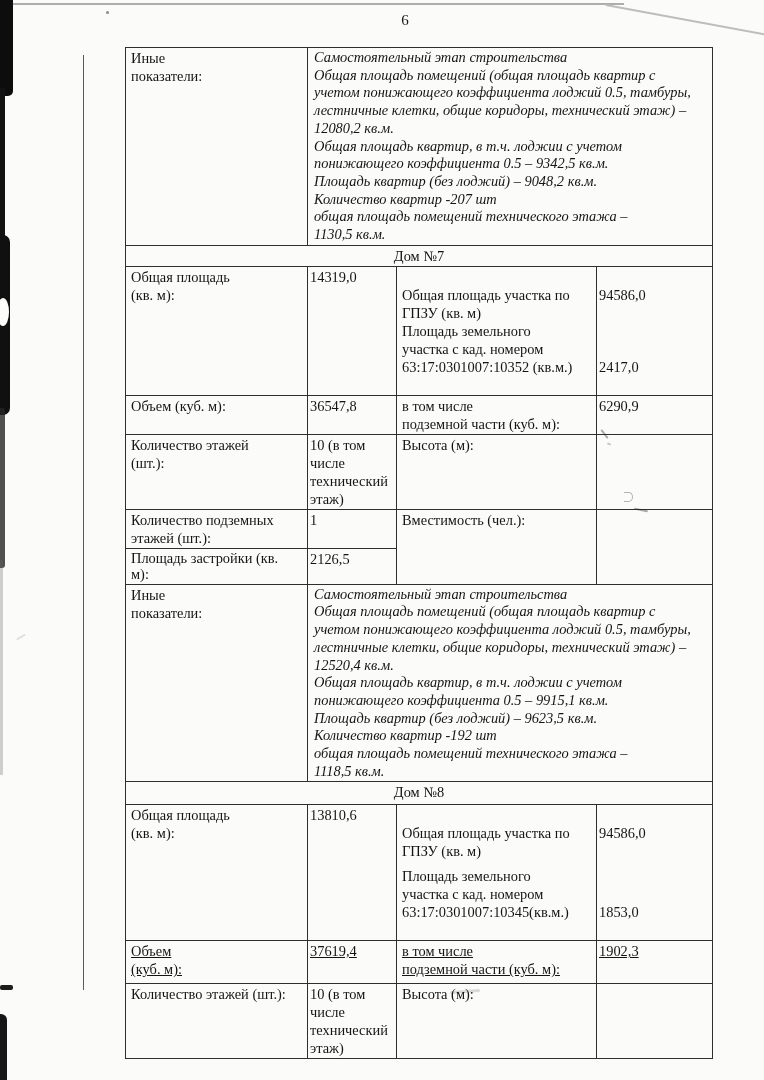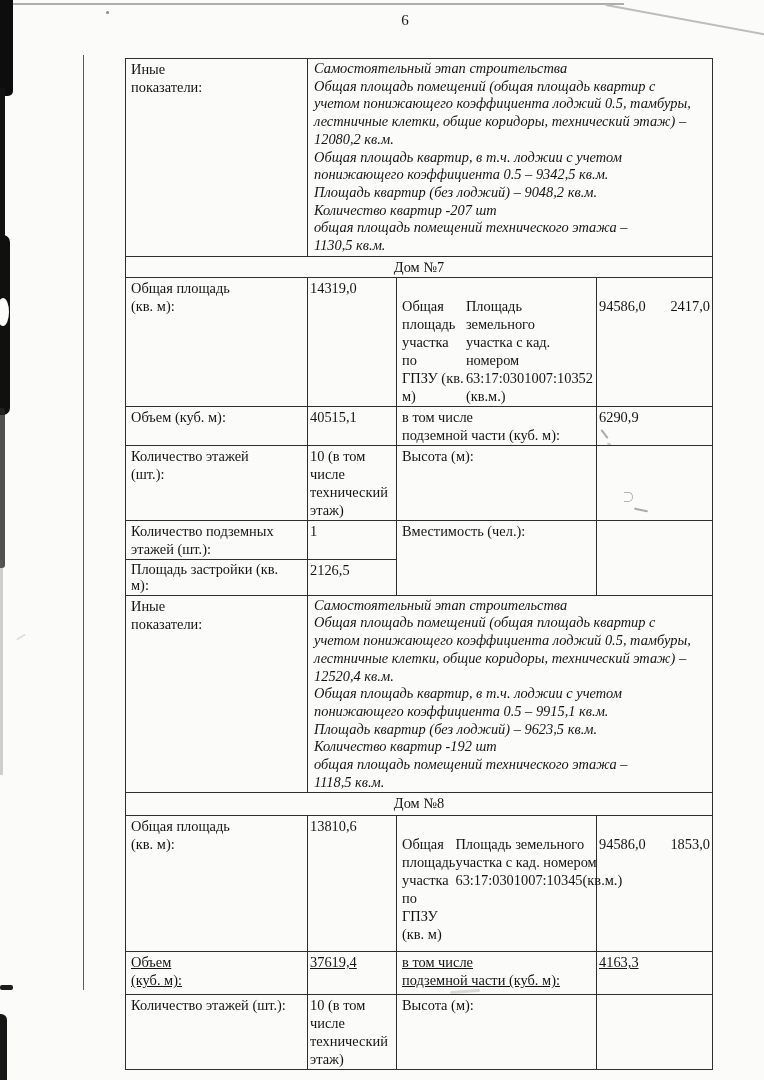--- a/index.html
+++ b/index.html
@@ -29,31 +29,31 @@
   #mark1b{left:607px;top:443px;width:4px;height:2px;transform:rotate(20deg);opacity:.5;}
   #mark2{left:624px;top:492px;width:8px;height:8px;background:none;opacity:.7;
     border:1.5px solid #949494;border-left:none;border-radius:0 60% 60% 0;}
   #mark3{left:634px;top:509px;width:14px;height:2px;transform:rotate(12deg);}
   #mark4{left:450px;top:990px;width:30px;height:3px;background:#bdbdbd;opacity:.55;transform:rotate(-4deg);}
   #mark5{left:16px;top:636px;width:10px;height:2px;background:#aaa;opacity:.35;transform:rotate(-30deg);}
   
   #page-number{position:absolute;left:395px;top:12px;width:20px;text-align:center;
     font-size:15px;color:#1a1a1a;}
   
-  #doc-table{position:absolute;left:125px;top:58px;}
+  #doc-table{position:absolute;left:125px;top:47px;}
   table{border-collapse:collapse;table-layout:fixed;width:587px;font-size:14.4px;}
   td{border:1.6px solid #2e2e2e;vertical-align:top;
      padding:1px 3px 1px 5px;line-height:18px;white-space:pre-line;}
   td.lbl{text-align:left;}
   td.num{text-align:left;padding-left:2px;padding-right:2px;}
   td.blk{line-height:17.7px;padding-left:6px;padding-right:2px;font-style:italic;}
   td.hdr{text-align:center;padding:0;line-height:20px;white-space:normal;}
   td.nowrap{white-space:nowrap;}
   td.tight{line-height:16.5px;}
-  .vspread{display:flex;flex-direction:row;justify-content:space-between;}
+  .vspread{display:flex;flex-direction:column;justify-content:space-between;}
   .sp90{height:90px;}
   .sp97{height:97px;}
   tr.rA{height:197px;}   tr.rHdr{height:21px;}
   tr.r1{height:96px;}    tr.r2{height:39px;}
   tr.r3{height:73px;}    tr.r4{height:39px;}
   tr.r5{height:34px;}    tr.rB{height:194px;}
   tr.rHdr8{height:23px;} tr.q1{height:103px;}
   tr.q2{height:43px;text-decoration:underline;}    tr.q3{height:73px;}
 </style>
 </head>
@@ -124,21 +124,21 @@
     </td>
     <td class="num">
       <div class="vspread sp90">
         <div>94586,0</div>
         <div>2417,0</div>
       </div>
     </td>
   </tr>
   <tr class="r2">
     <td class="lbl">Объем (куб. м):</td>
-    <td class="num">40515,1</td>
+    <td class="num">36547,8</td>
     <td class="lbl">в том числе
 подземной части (куб. м):</td>
     <td class="num">6290,9</td>
   </tr>
   <tr class="r3">
     <td class="lbl">Количество этажей
 (шт.):</td>
     <td class="num">10 (в том
 числе
 технический
@@ -196,21 +196,21 @@
         <div>1853,0</div>
       </div>
     </td>
   </tr>
   <tr class="q2">
     <td class="lbl">Объем
 (куб. м):</td>
     <td class="num">37619,4</td>
     <td class="lbl">в том числе
 подземной части (куб. м):</td>
-    <td class="num">4163,3</td>
+    <td class="num">1902,3</td>
   </tr>
   <tr class="q3">
     <td class="lbl nowrap">Количество этажей (шт.):</td>
     <td class="num">10 (в том
 числе
 технический
 этаж)</td>
     <td class="lbl">Высота (м):</td>
     <td class="num"></td>
   </tr>

